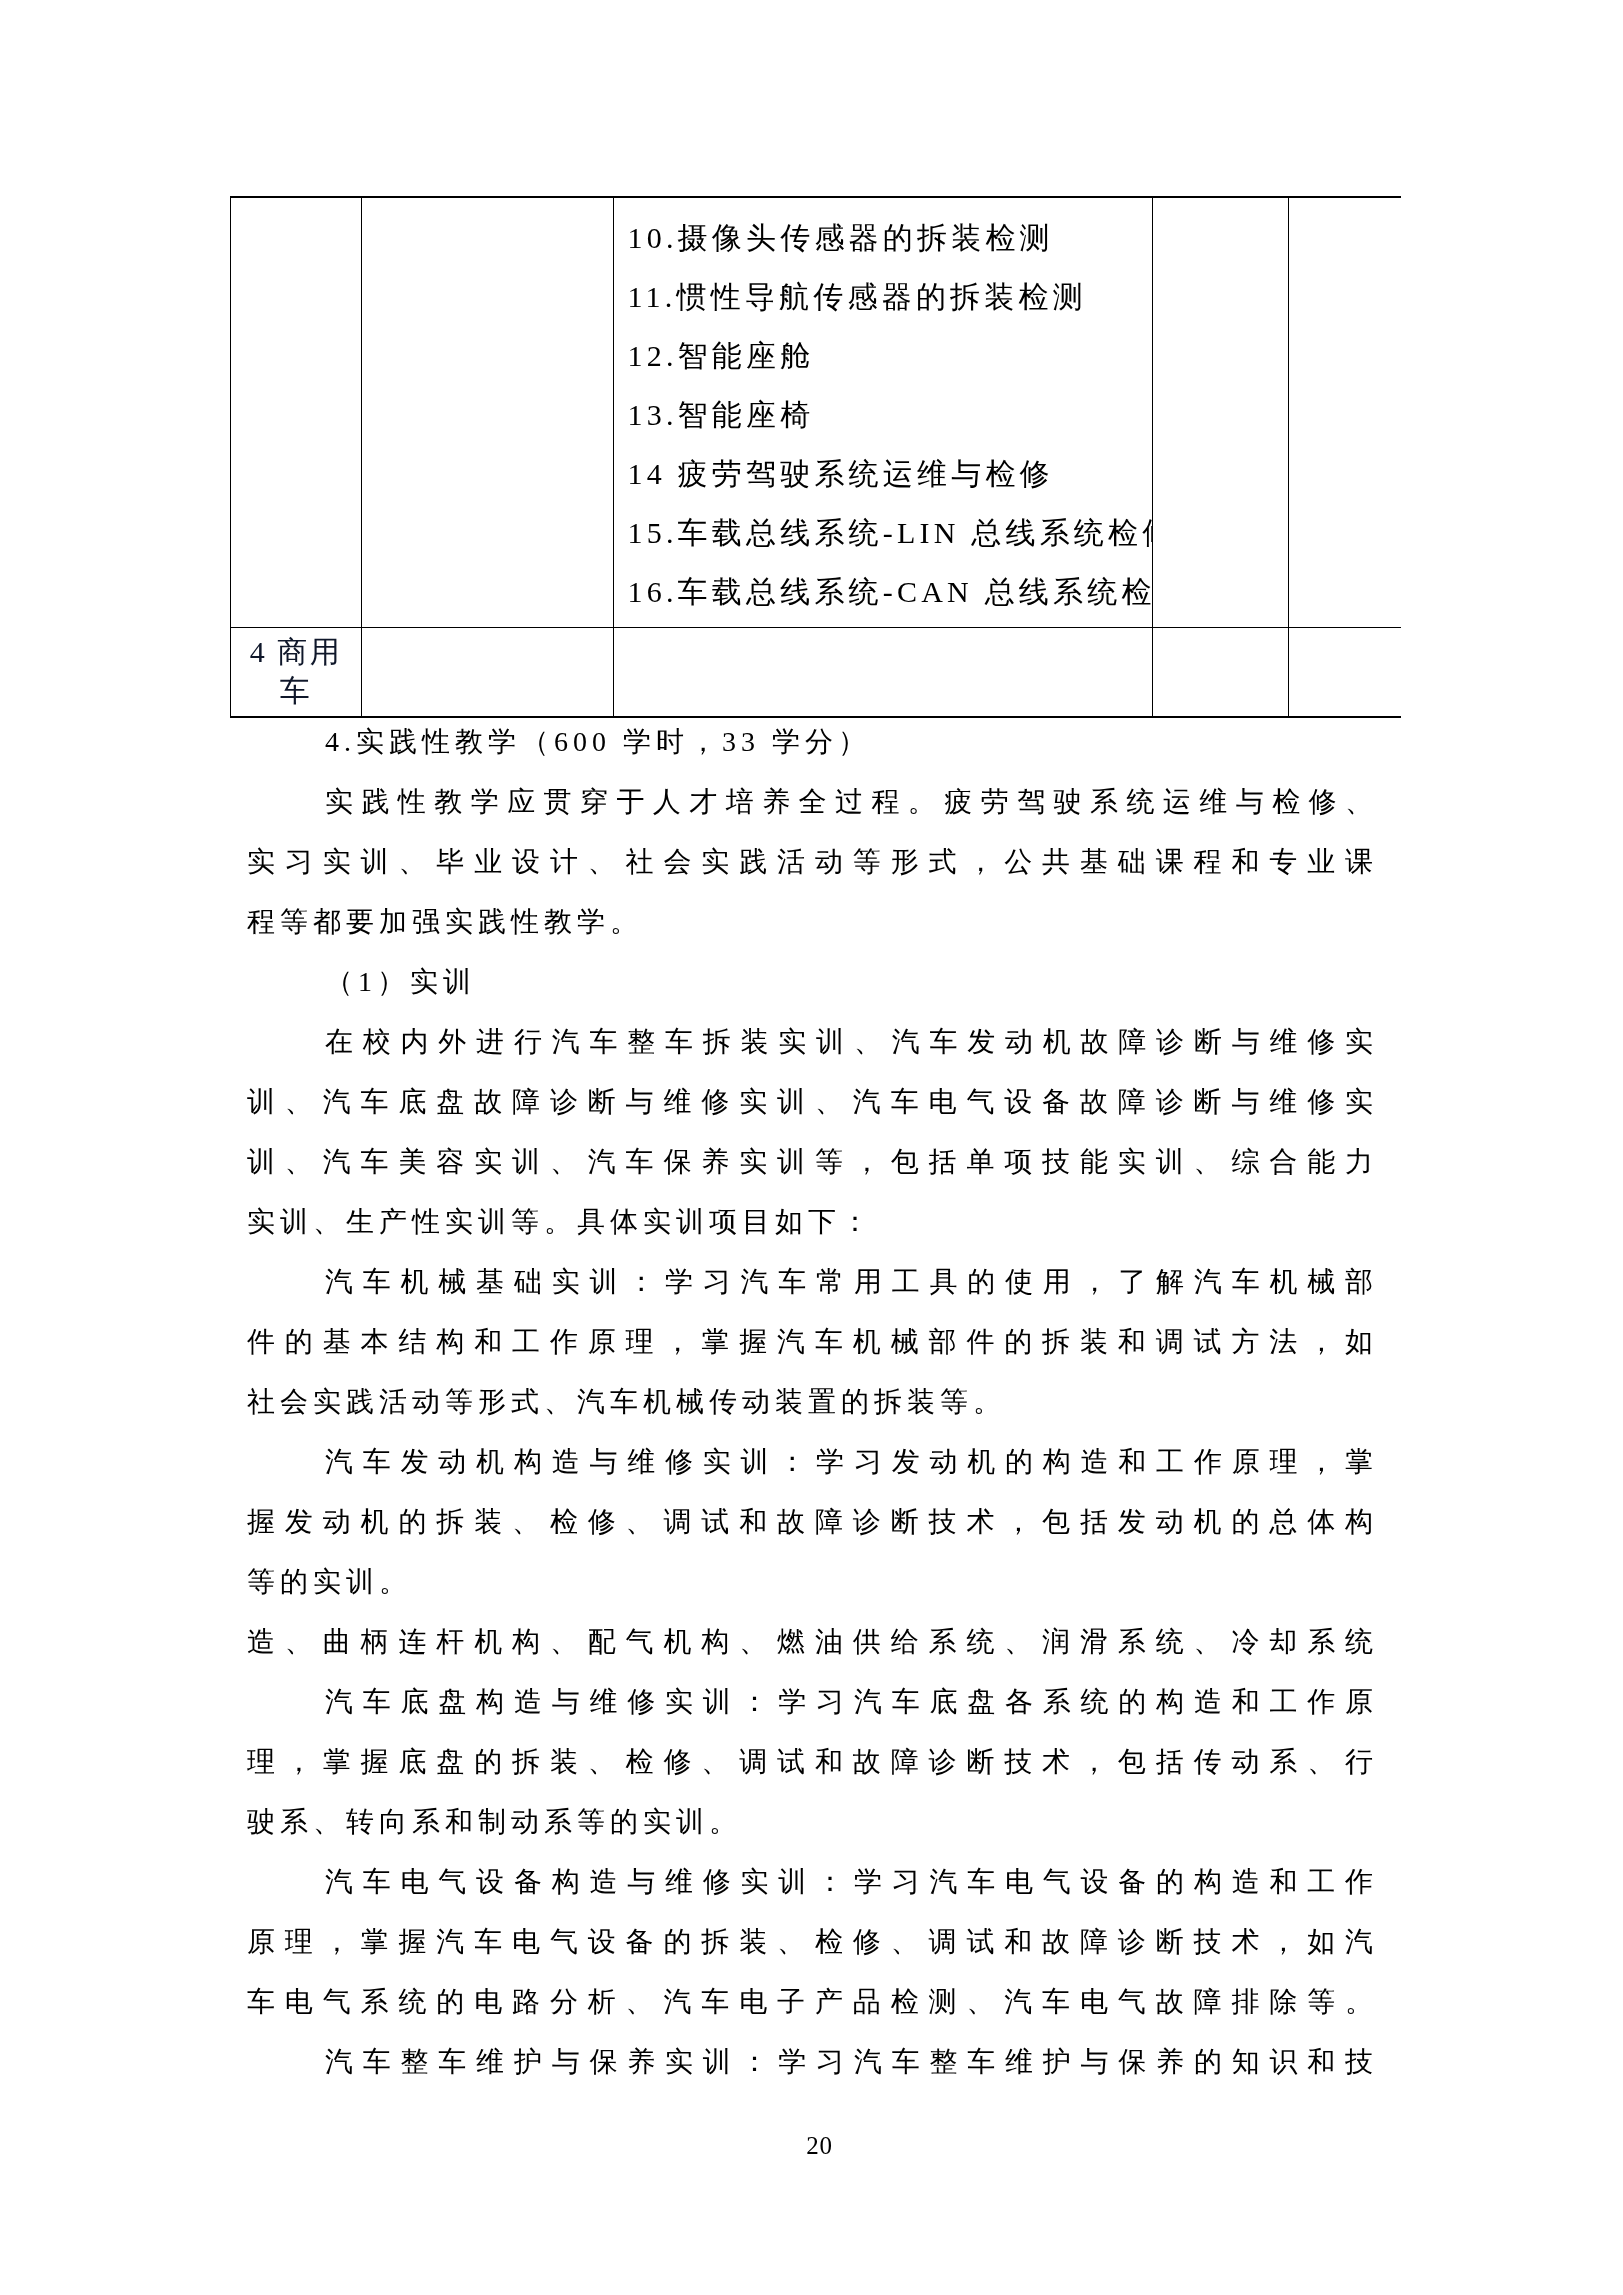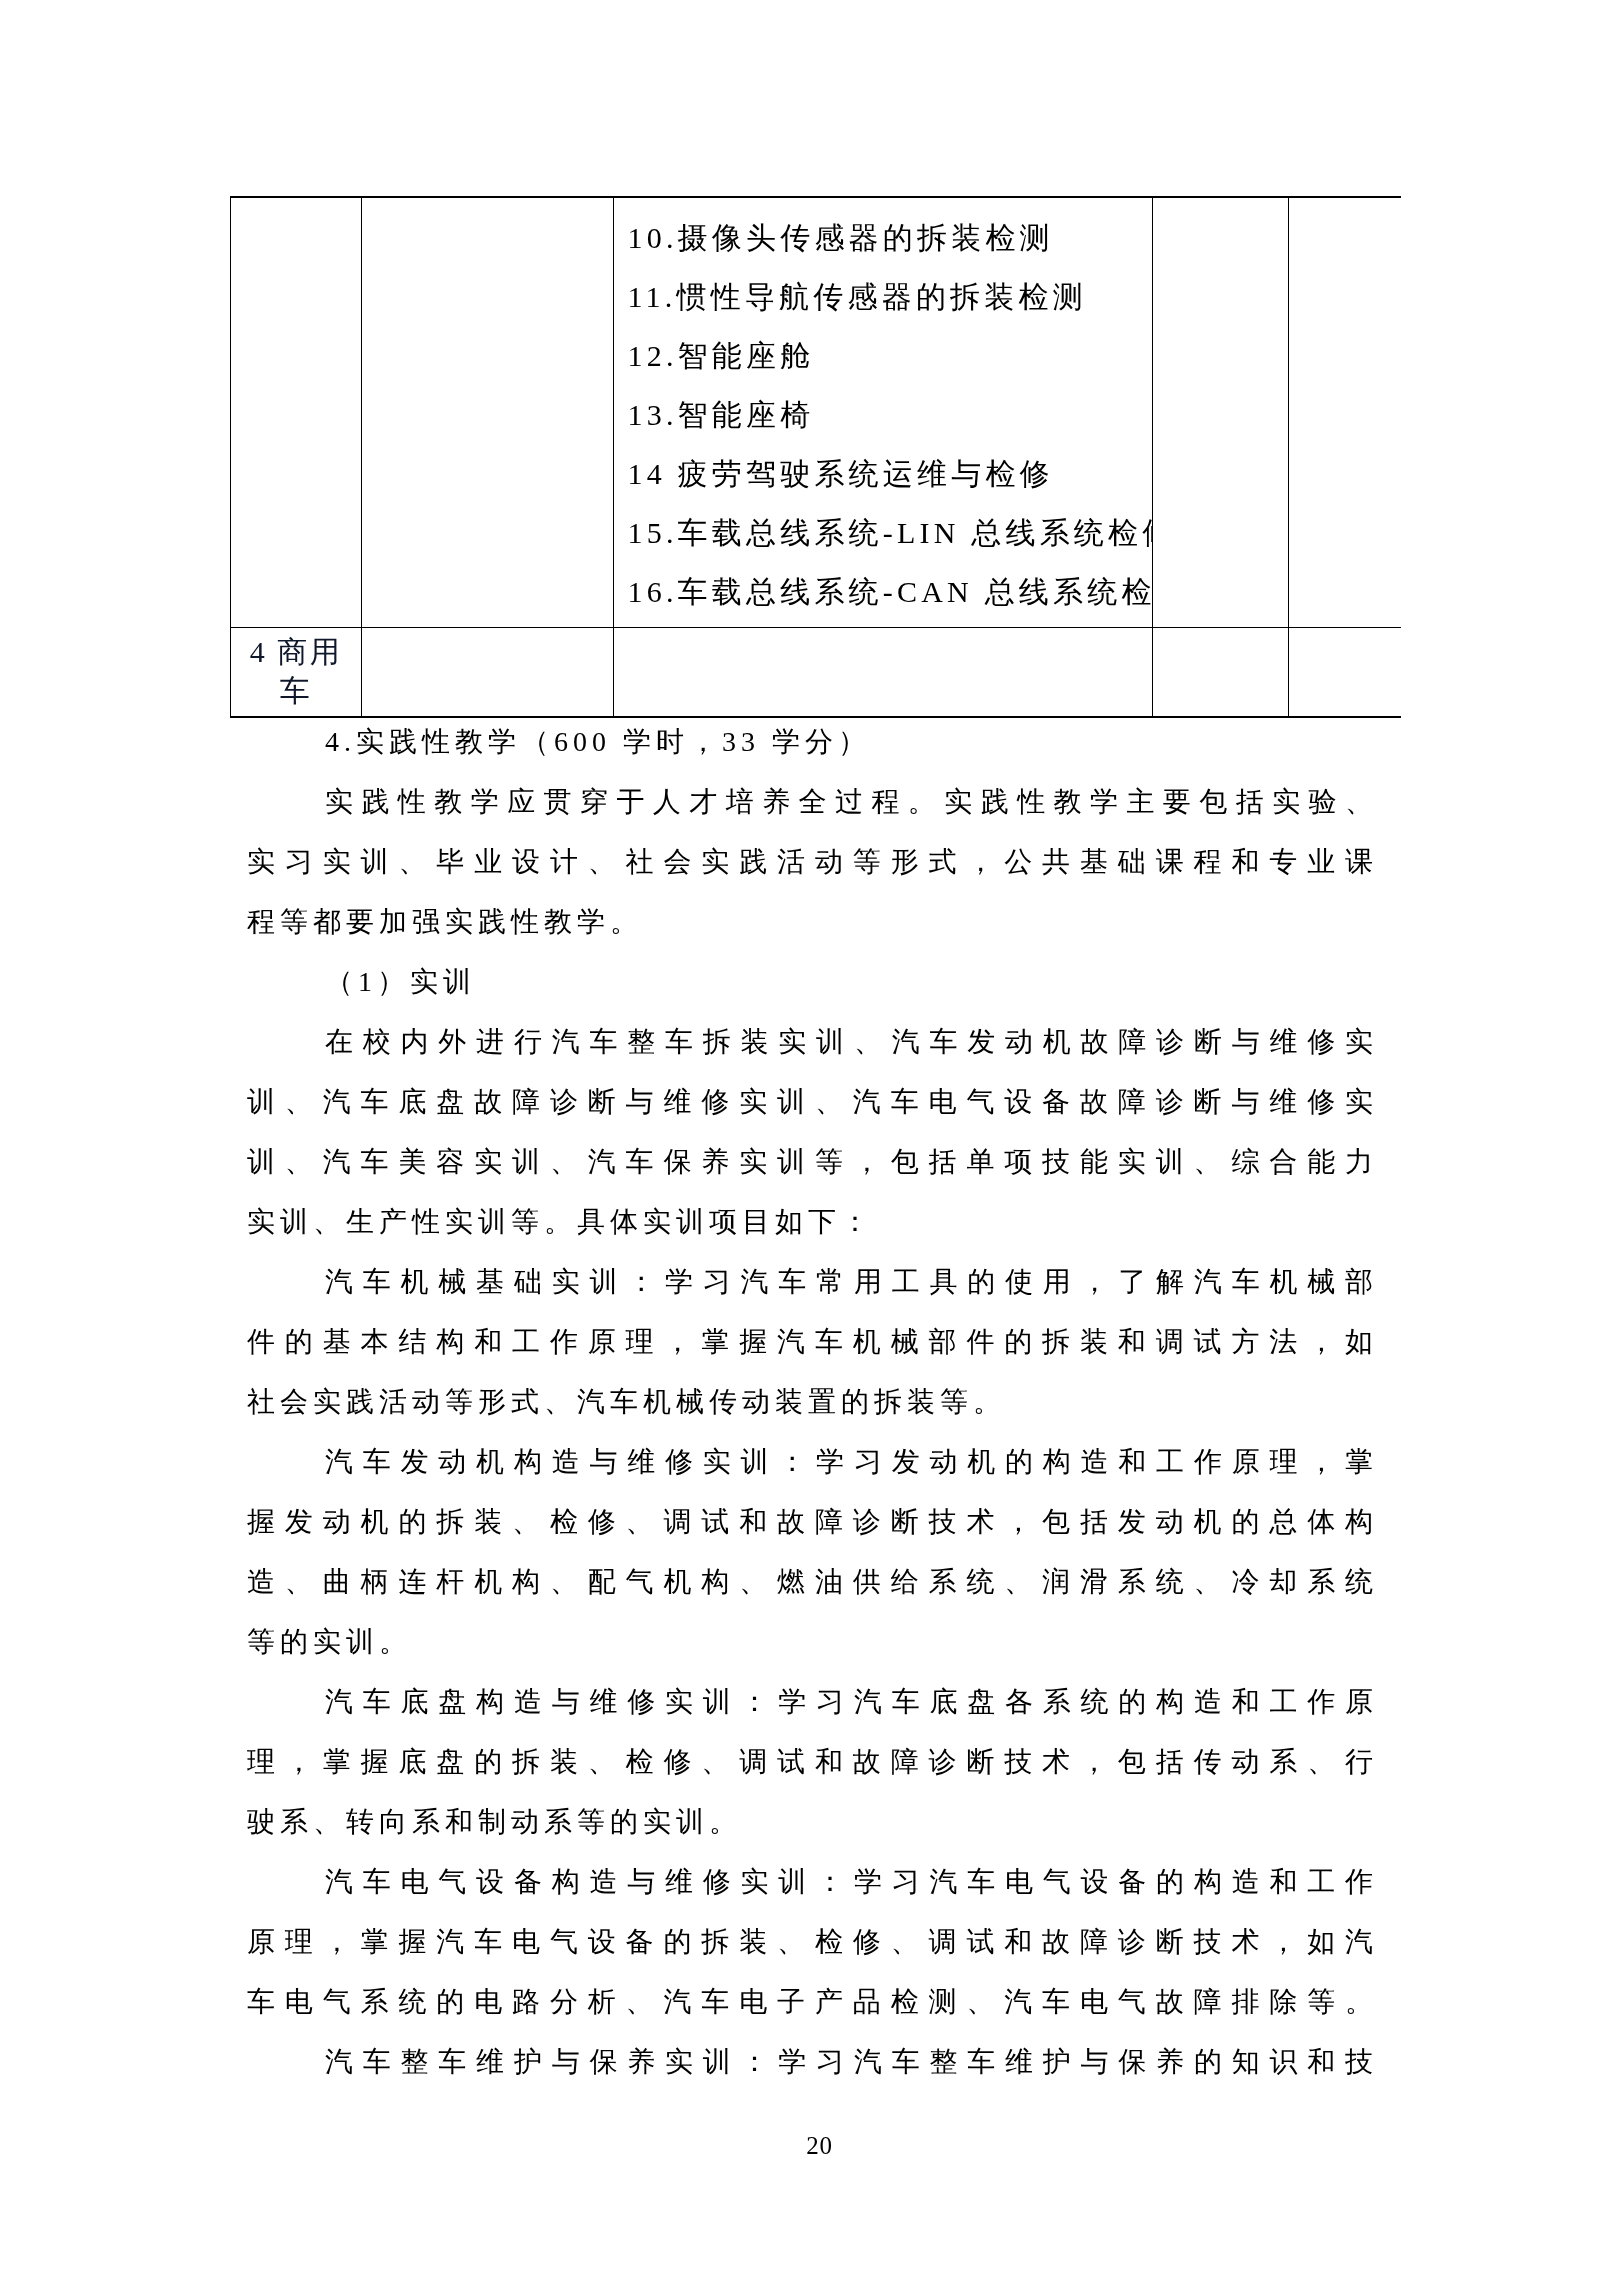--- a/index.html
+++ b/index.html
@@ -130,35 +130,35 @@
       <td></td>
       <td></td>
       <td></td>
       <td></td>
     </tr>
   </tbody>
     </table>
 
   <div class="body-text">
     <div class="bline indent">4.实践性教学（600 学时，33 学分）</div>
-    <div class="bline indent fill">实践性教学应贯穿于人才培养全过程。实践性教学主要包括实验、</div>
+    <div class="bline indent fill">实践性教学应贯穿于人才培养全过程。疲劳驾驶系统运维与检修、</div>
     <div class="bline fill">实习实训、毕业设计、社会实践活动等形式，公共基础课程和专业课</div>
     <div class="bline">程等都要加强实践性教学。</div>
     <div class="bline indent">（1）实训</div>
     <div class="bline indent fill">在校内外进行汽车整车拆装实训、汽车发动机故障诊断与维修实</div>
     <div class="bline fill">训、汽车底盘故障诊断与维修实训、汽车电气设备故障诊断与维修实</div>
     <div class="bline fill">训、汽车美容实训、汽车保养实训等，包括单项技能实训、综合能力</div>
     <div class="bline">实训、生产性实训等。具体实训项目如下：</div>
     <div class="bline indent fill">汽车机械基础实训：学习汽车常用工具的使用，了解汽车机械部</div>
     <div class="bline fill">件的基本结构和工作原理，掌握汽车机械部件的拆装和调试方法，如</div>
     <div class="bline">社会实践活动等形式、汽车机械传动装置的拆装等。</div>
     <div class="bline indent fill">汽车发动机构造与维修实训：学习发动机的构造和工作原理，掌</div>
     <div class="bline fill">握发动机的拆装、检修、调试和故障诊断技术，包括发动机的总体构</div>
+    <div class="bline">等的实训。</div>
     <div class="bline fill">造、曲柄连杆机构、配气机构、燃油供给系统、润滑系统、冷却系统</div>
-    <div class="bline">等的实训。</div>
     <div class="bline indent fill">汽车底盘构造与维修实训：学习汽车底盘各系统的构造和工作原</div>
     <div class="bline fill">理，掌握底盘的拆装、检修、调试和故障诊断技术，包括传动系、行</div>
     <div class="bline">驶系、转向系和制动系等的实训。</div>
     <div class="bline indent fill">汽车电气设备构造与维修实训：学习汽车电气设备的构造和工作</div>
     <div class="bline fill">原理，掌握汽车电气设备的拆装、检修、调试和故障诊断技术，如汽</div>
     <div class="bline fill">车电气系统的电路分析、汽车电子产品检测、汽车电气故障排除等。</div>
     <div class="bline indent fill">汽车整车维护与保养实训：学习汽车整车维护与保养的知识和技</div>
   </div>
 
   <div class="page-number">20</div>

